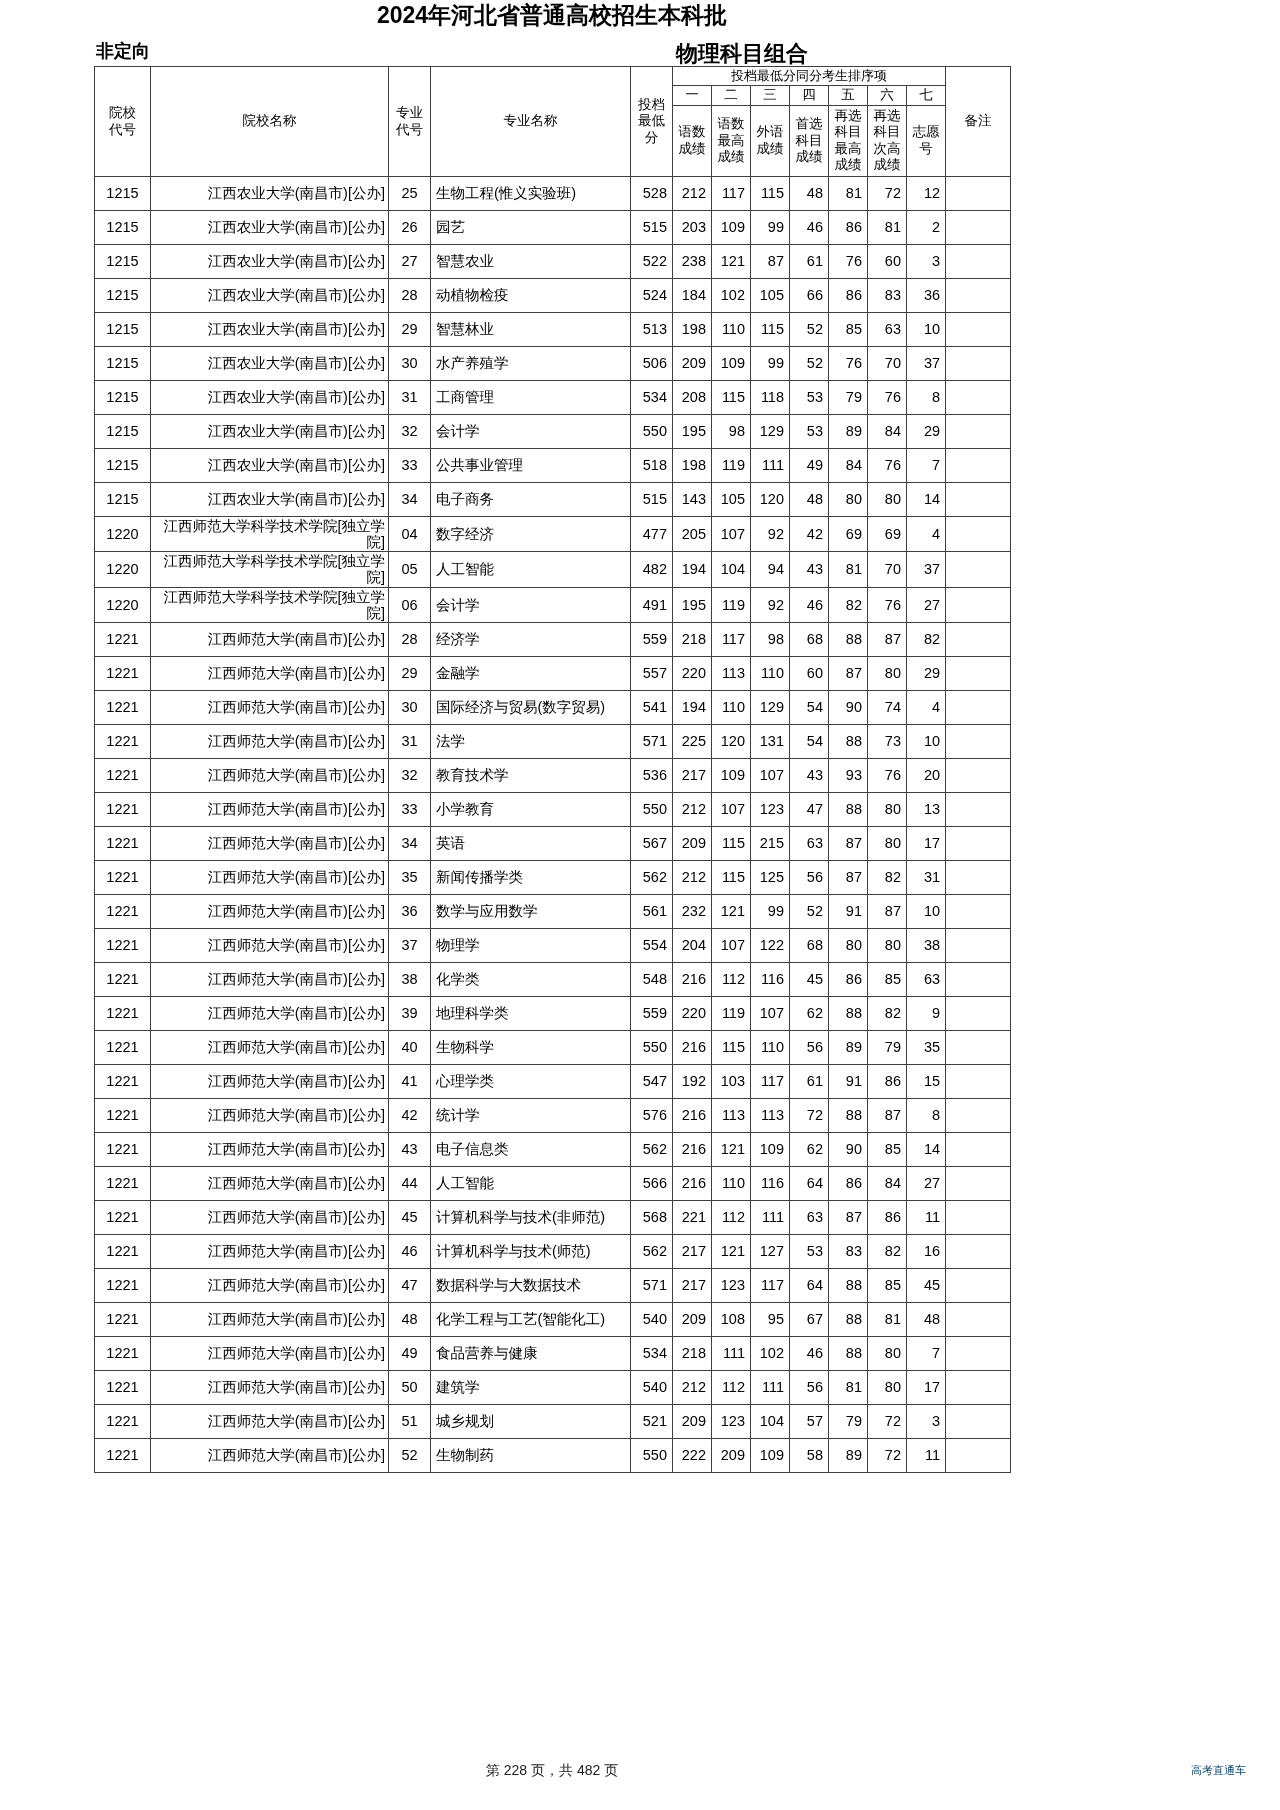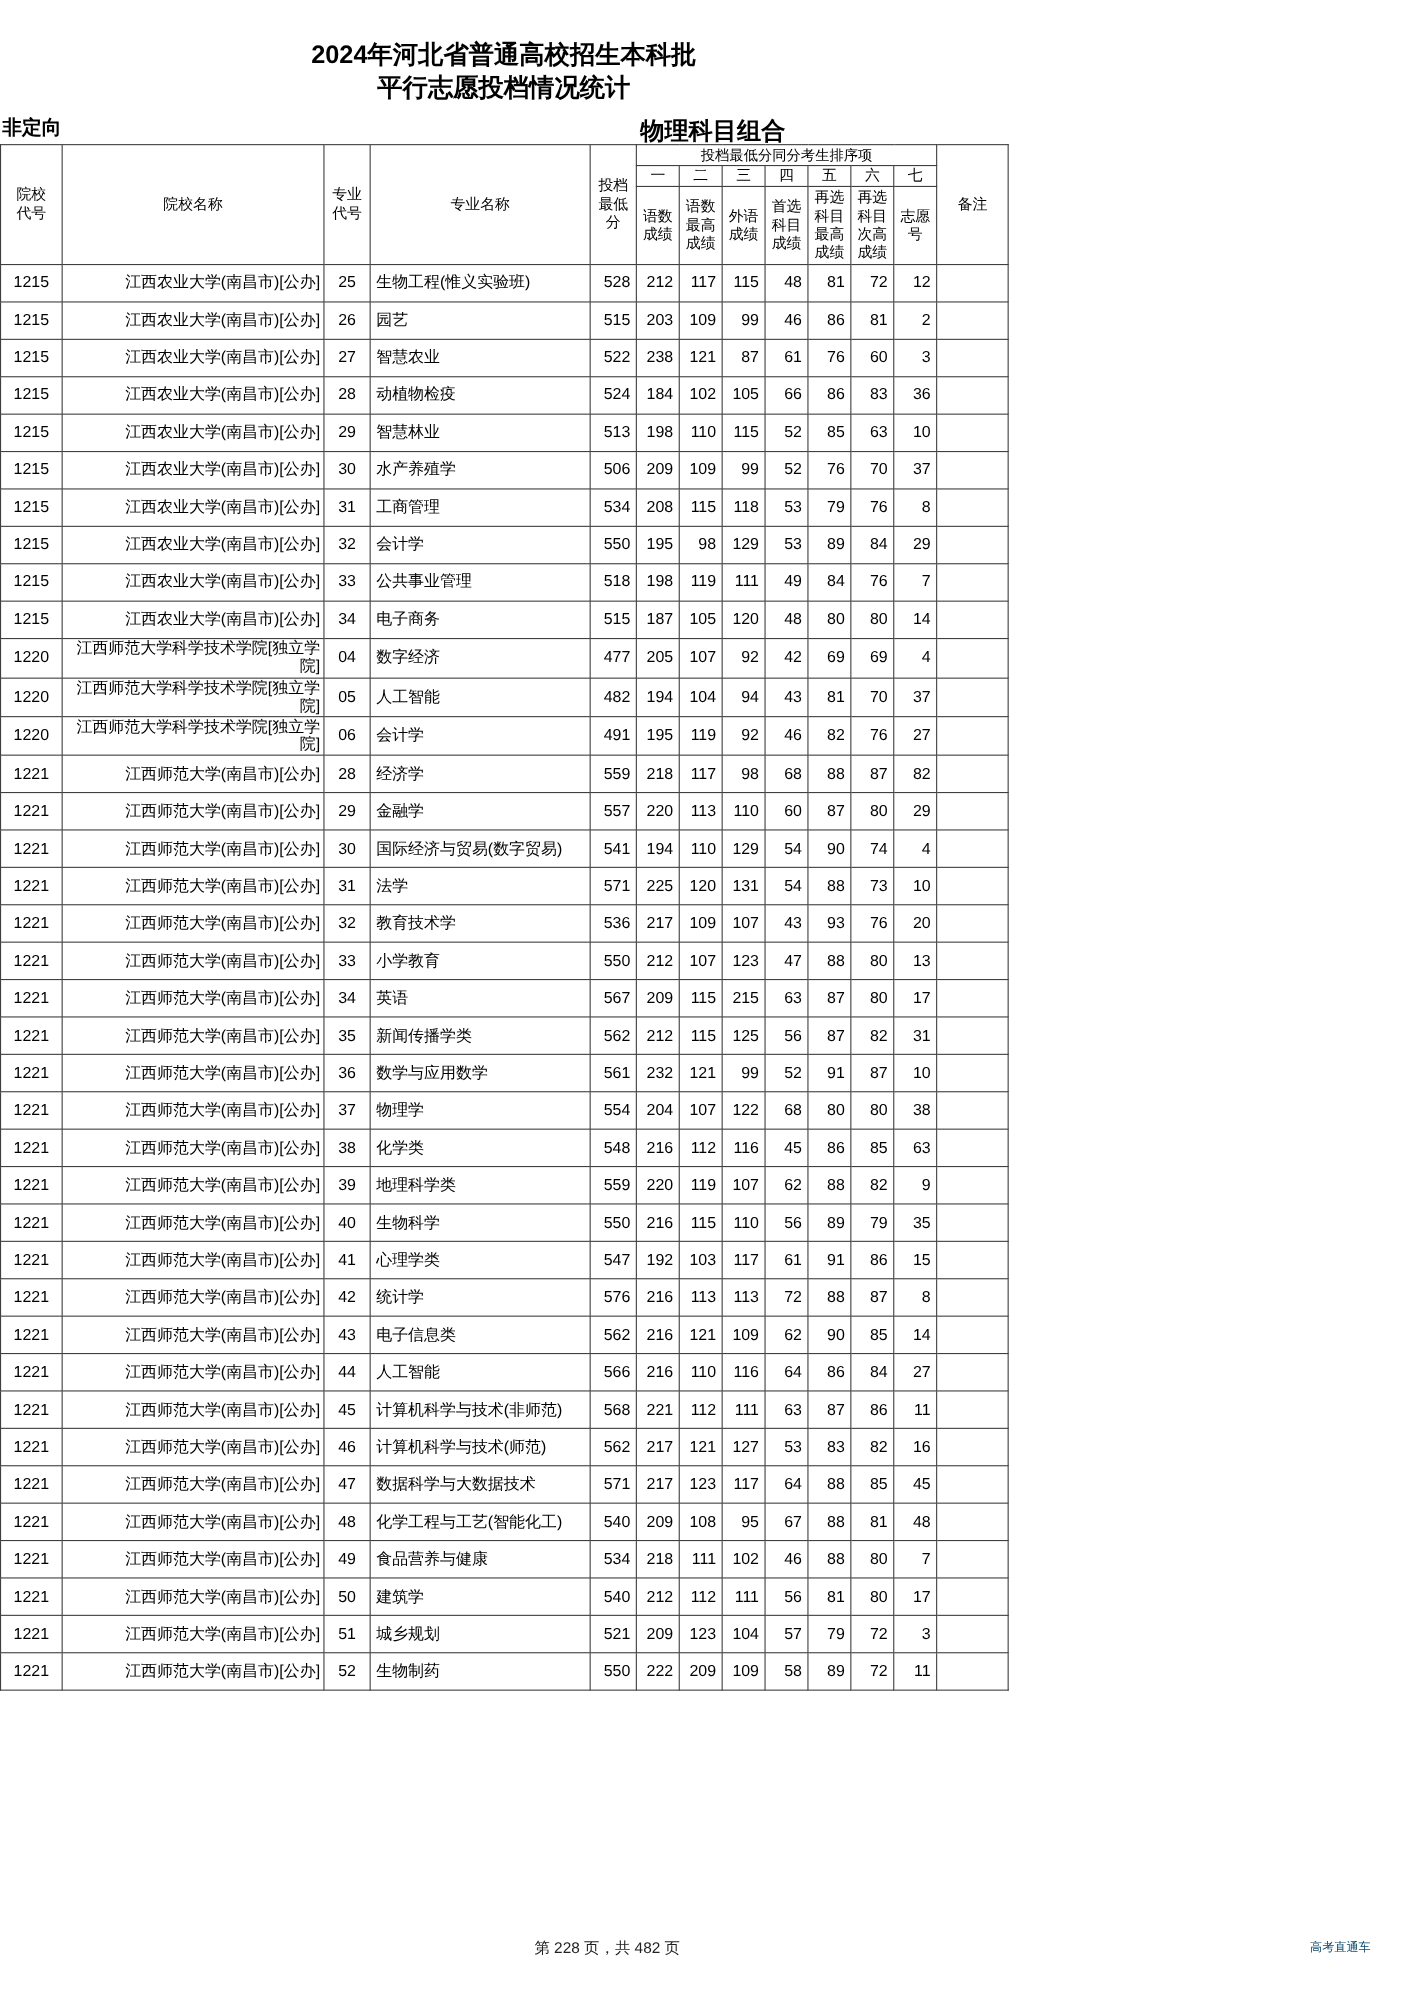--- a/index.html
+++ b/index.html
@@ -4,21 +4,21 @@
 <style>
   * { box-sizing: border-box; }
   html, body { margin: 0; padding: 0; }
   body {
     width: 1280px; height: 1810px;
     background: #ffffff;
     color: #000000;
     font-family: "Liberation Sans", "DejaVu Sans", sans-serif;
   }
   .sheet { position: relative; width: 1280px; height: 1810px; overflow: hidden; }
-  .content { width: 916px; padding-top: 34px; }
+  .content { width: 916px; margin-left: 94px; }
 
   .title { text-align: center; font-size: 23px; font-weight: bold; line-height: 1.32; }
 
   .subheader { position: relative; margin-top: 9px; height: 27px; }
   .orientation { position: absolute; left: 2px; top: 0; font-size: 18px; font-weight: bold; }
   .subject { position: absolute; left: 582px; top: 0; font-size: 22px; font-weight: bold; }
 
   table { border-collapse: collapse; table-layout: fixed; width: 916px; }
   th, td { border: 1px solid #3f3f3f; padding: 0; overflow: hidden; }
 
@@ -56,21 +56,20 @@
     font-size: 11px; color: #0c4a6e;
   }
 </style>
 </head>
 <body>
 
 <div class="sheet">
   <div class="content">
 
     <div class="title">2024年河北省普通高校招生本科批</div>
-    <div class="title">平行志愿投档情况统计</div>
 
     <div class="subheader">
       <span class="orientation">非定向</span>
       <span class="subject">物理科目组合</span>
     </div>
 
     <table>
       <colgroup>
         <col style="width:56px">
         <col style="width:238px">
@@ -267,21 +266,21 @@
             <td class="num">76</td>
             <td class="num">7</td>
             <td class="remark"></td>
           </tr>
           <tr>
             <td class="code">1215</td>
             <td class="name">江西农业大学(南昌市)[公办]</td>
             <td class="code">34</td>
             <td class="mname">电子商务</td>
             <td class="num">515</td>
-            <td class="num">187</td>
+            <td class="num">143</td>
             <td class="num">105</td>
             <td class="num">120</td>
             <td class="num">48</td>
             <td class="num">80</td>
             <td class="num">80</td>
             <td class="num">14</td>
             <td class="remark"></td>
           </tr>
           <tr>
             <td class="code">1220</td>

